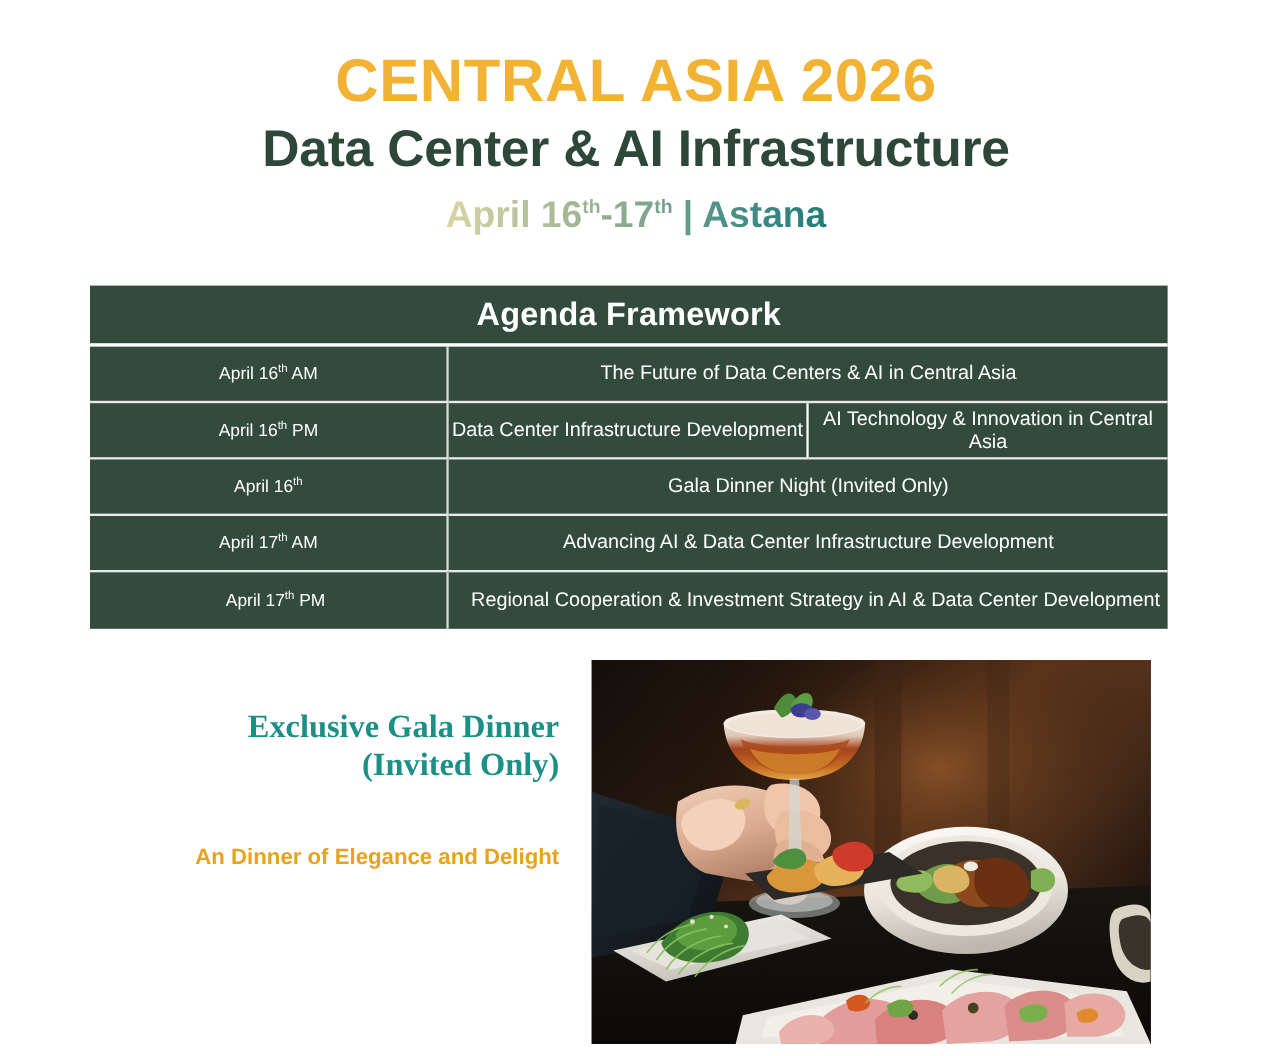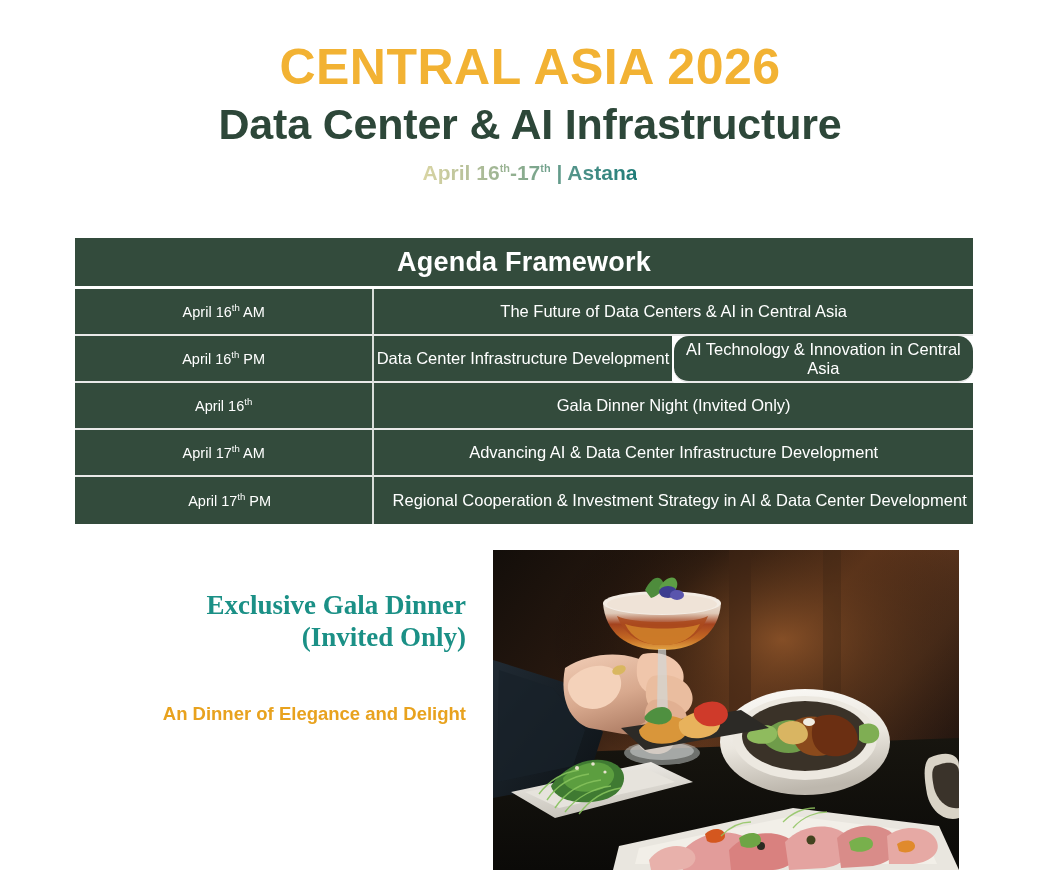--- a/index.html
+++ b/index.html
@@ -33,21 +33,21 @@
   }
   .event-subtitle {
     font-size: 43px;
     font-weight: bold;
     color: #2d4739;
     line-height: 1.22;
     margin: 4px 0 0 0;
     letter-spacing: -0.2px;
   }
   .event-dateline {
-    font-size: 21px;
+    font-size: 31px;
     font-weight: bold;
     margin: 10px 0 0 0;
     line-height: 1.2;
     background-image: linear-gradient(90deg, #d9d5a3 0%, #b6c09a 22%, #88ab8e 48%, #4f9289 72%, #1f7c78 100%);
     -webkit-background-clip: text;
     background-clip: text;
     color: transparent;
     -webkit-text-fill-color: transparent;
     display: inline-block;
     text-align: center;
@@ -101,21 +101,20 @@
     font-weight: normal;
     border-right: none !important;
   }
   .cell-topic-split {
     text-align: center;
     font-size: 16.5px;
     font-weight: normal;
   }
   .cell-topic-split.last {
     border-right: none !important;
-    border-radius: 15px;
   }
   .agenda-row { height: 47px; }
   .agenda-table sup {
     font-size: 0.66em;
     vertical-align: super;
     line-height: 0;
   }
   .agenda-table tr:last-child td {
     border-bottom: none;
     padding-left: 12px;

